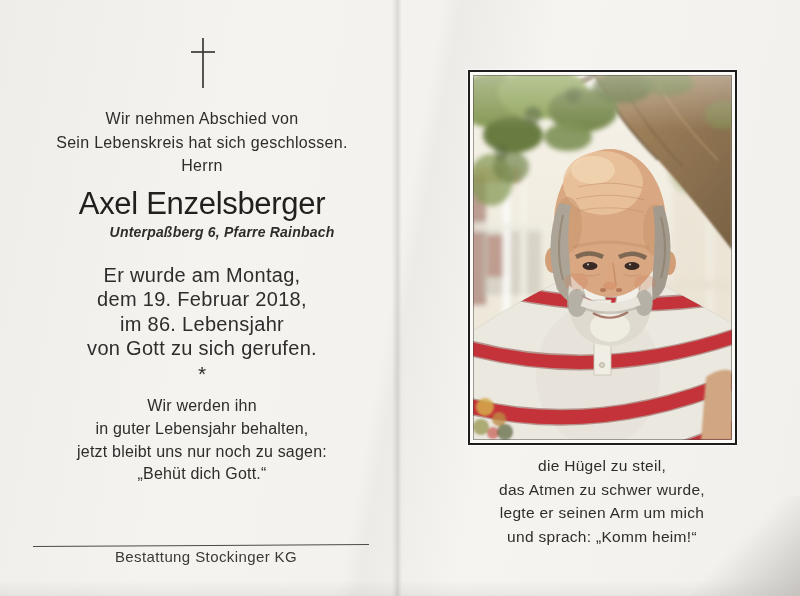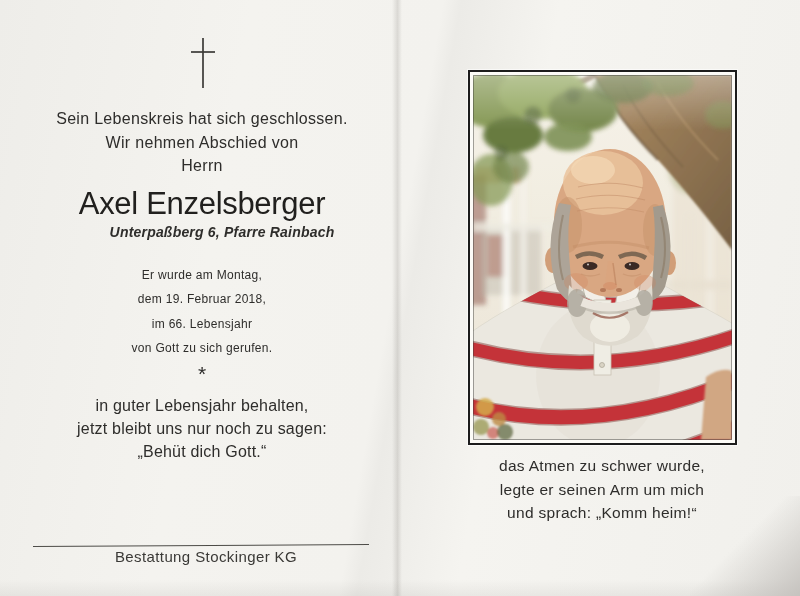--- a/index.html
+++ b/index.html
@@ -16,21 +16,21 @@
     background:linear-gradient(to right,rgba(0,0,0,0),rgba(90,84,78,.16) 55%,rgba(0,0,0,0));}
   .page{position:absolute;top:0;bottom:0;}
   .page-left{left:0;width:404px;}
   .page-right{left:404px;width:396px;}
   .abs{position:absolute;left:0;right:0;text-align:center;}
   
   .cross{position:absolute;left:187px;top:37px;}
   .intro{top:107px;font-size:16px;line-height:23.5px;letter-spacing:.3px;}
   .name{top:186px;font-size:31px;font-weight:400;letter-spacing:-.3px;color:#21201e;margin:0;}
   .address{top:224px;font-size:14px;font-weight:700;font-style:italic;letter-spacing:.2px;padding-left:40px;}
-  .obituary{top:263px;font-size:12px;line-height:24.3px;letter-spacing:.3px;}
+  .obituary{top:263px;font-size:20px;line-height:24.3px;letter-spacing:.3px;}
   .star{top:362px;font-size:21px;letter-spacing:0;}
   .remembrance{top:395px;font-size:16px;line-height:22.8px;letter-spacing:.2px;}
   .rule{position:absolute;left:33px;top:545px;width:336px;height:1px;background:#4c4b47;transform:rotate(-.35deg);}
   .funeral{top:548px;font-size:15px;letter-spacing:.4px;color:#3a3936;padding-left:8px;}
   
   .photo-frame{
     position:absolute;left:64px;top:70px;width:269px;height:375px;margin:0;
     box-sizing:border-box;border:2px solid #1c1c1c;padding:3px;background:#fcfbf7;
     box-shadow:0 0 0 1px rgba(255,255,255,.6);
   }
@@ -43,39 +43,40 @@
 <div class="scene">
 
   <section class="page page-left">
 
     <svg class="cross" width="32" height="54" viewBox="0 0 32 54">
       <line x1="16" y1="1" x2="16" y2="51" stroke="#3b3a37" stroke-width="1.7"></line>
       <line x1="4" y1="15" x2="28" y2="15" stroke="#3b3a37" stroke-width="1.7"></line>
     </svg>
 
     <div class="abs intro">
+      <div>Wir nehmen Abschied von</div>
       <div>Sein Lebenskreis hat sich geschlossen.</div>
-      <div>Wir nehmen Abschied von</div>
       <div>Herrn</div>
     </div>
 
     <h1 class="abs name">Axel Enzelsberger</h1>
 
     <div class="abs address">Unterpaßberg 6, Pfarre Rainbach</div>
 
     <div class="abs obituary">
       <div>Er wurde am Montag,</div>
       <div>dem 19. Februar 2018,</div>
-      <div>im 66. Lebensjahr</div>
+      <div>im 86. Lebensjahr</div>
       <div>von Gott zu sich gerufen.</div>
     </div>
 
     <div class="abs star">*</div>
 
     <div class="abs remembrance">
+      <div>Wir werden ihn</div>
       <div>in guter Lebensjahr behalten,</div>
       <div>jetzt bleibt uns nur noch zu sagen:</div>
       <div>„Behüt dich Gott.“</div>
     </div>
 
     <div class="rule"></div>
     <div class="abs funeral">Bestattung Stockinger KG</div>
   </section>
 
   <section class="page page-right">
@@ -235,20 +236,21 @@
           </g>
 
           <rect x="0" y="0" width="259" height="365" fill="#ffffff" opacity=".06"></rect>
           <rect x="0" y="0" width="259" height="55" fill="url(#topGlow)"></rect>
           <rect x=".5" y=".5" width="258" height="364" fill="none" stroke="#3a3a38" stroke-width="1" opacity=".45"></rect>
         </g>
       </svg>
     </figure>
 
     <div class="abs poem">
+      <div>die Hügel zu steil,</div>
       <div>das Atmen zu schwer wurde,</div>
       <div>legte er seinen Arm um mich</div>
       <div>und sprach: „Komm heim!“</div>
     </div>
   </section>
 
   <div class="fold"></div>
   <div class="shade-bottom"></div>
   <div class="corner-shade"></div>
 </div>

